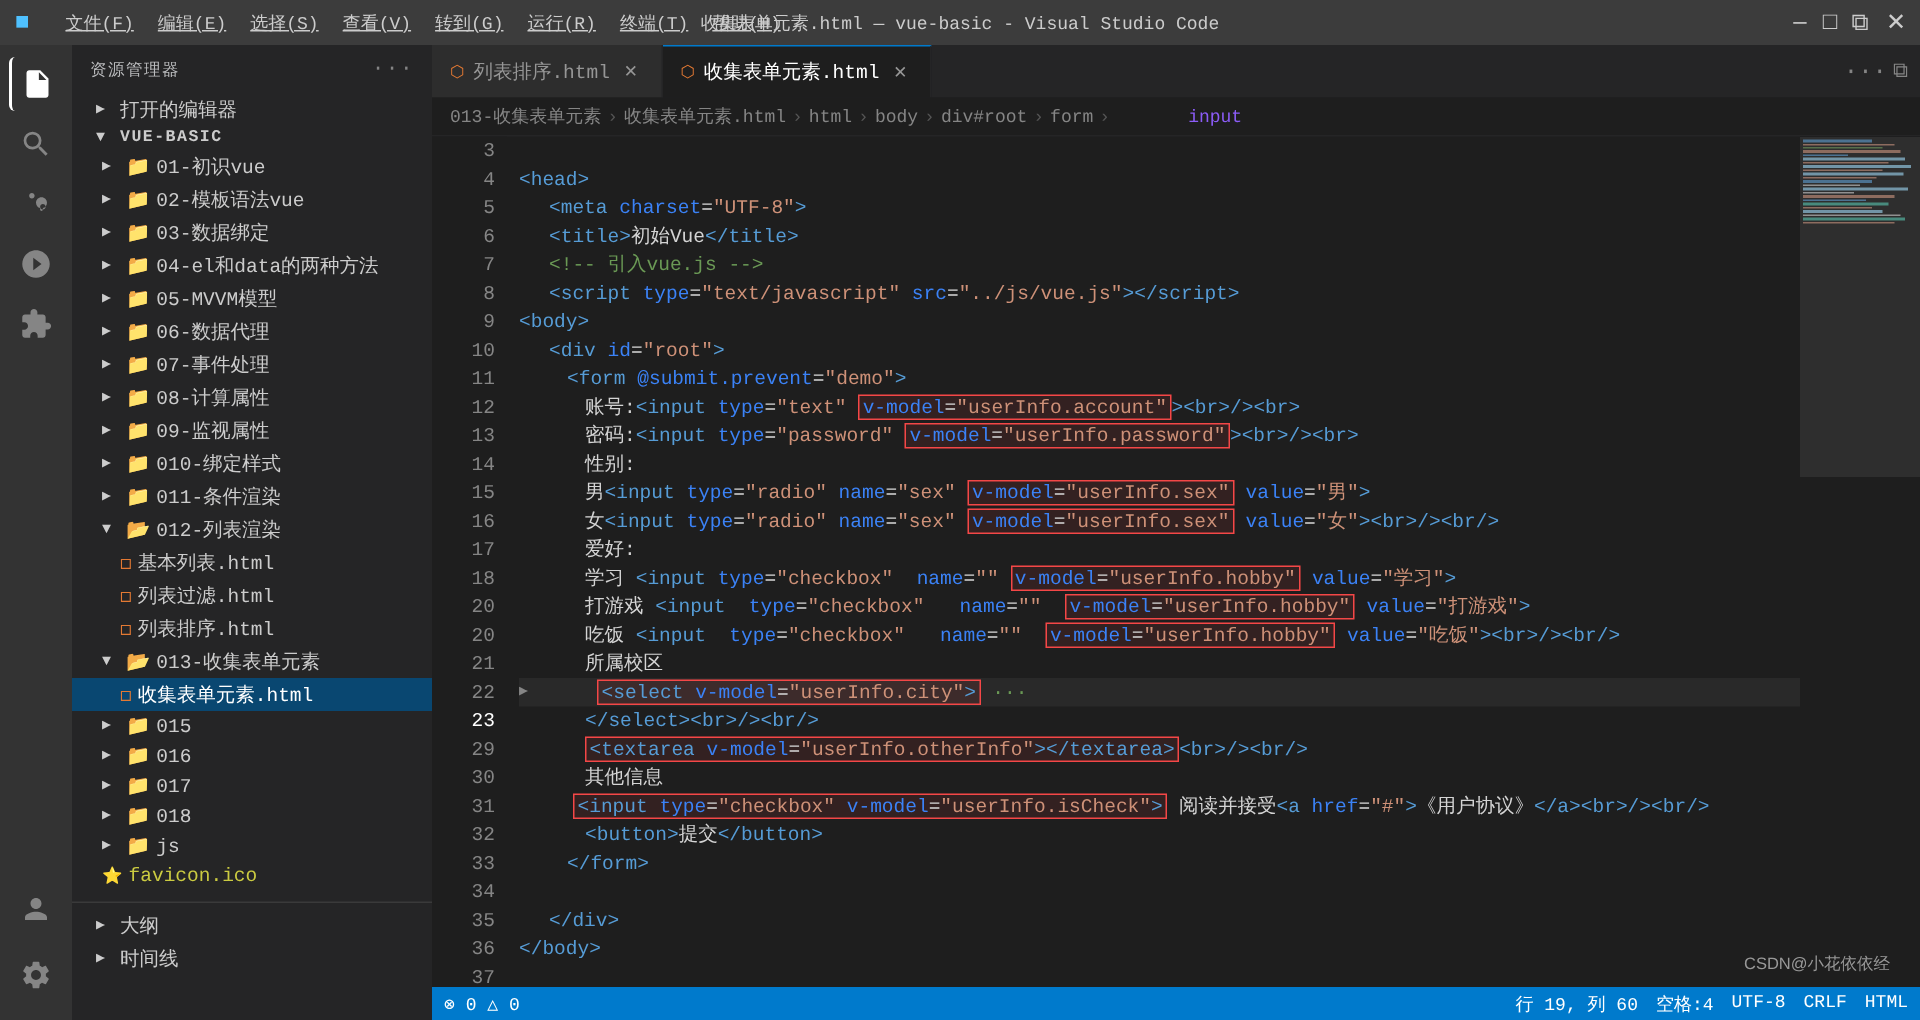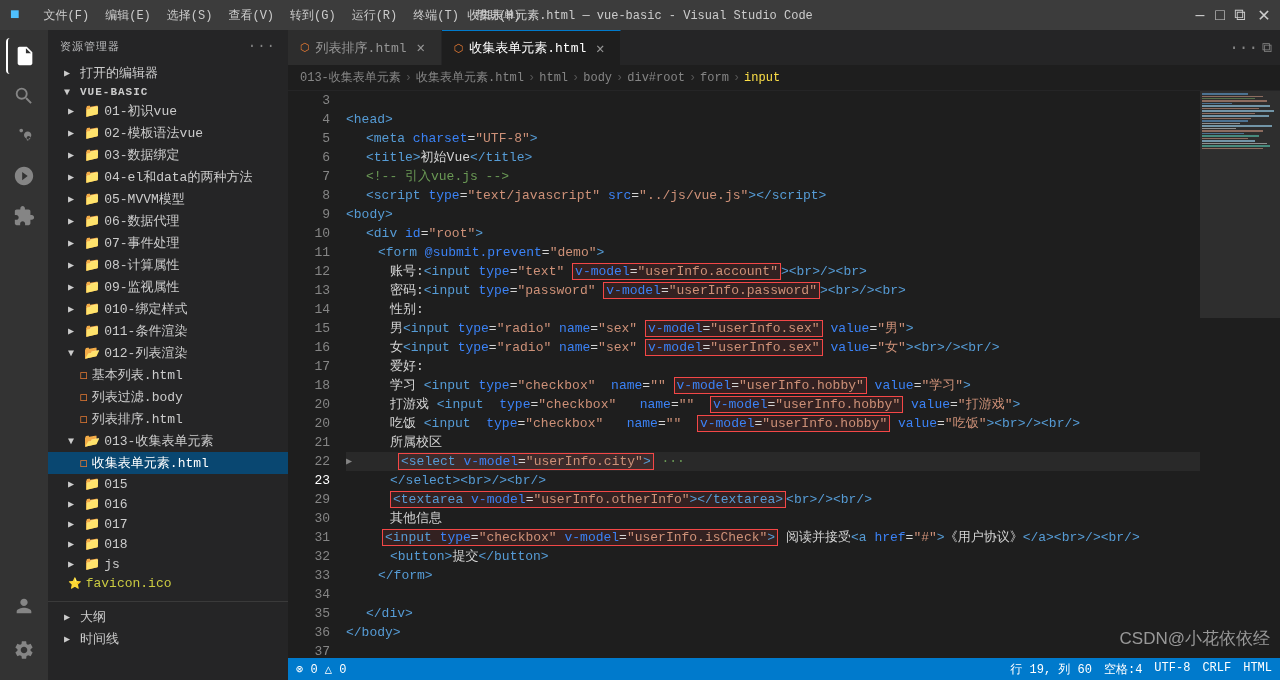--- a/index.html
+++ b/index.html
@@ -1,21 +1,21 @@
 <!DOCTYPE html>
 <html><head>
   <meta charset="utf-8">
   <style>
     * { margin: 0; padding: 0; box-sizing: border-box; }
     body { font-family: 'Consolas', 'Courier New', monospace; background: #1e1e1e; color: #d4d4d4; font-size: 13px; display: flex; flex-direction: column; height: 100vh; overflow: hidden; }
 
     
     .titlebar { background: #3c3c3c; height: 30px; display: flex; align-items: center; justify-content: space-between; padding: 0 10px; flex-shrink: 0; }
     .titlebar-left { display: flex; gap: 16px; align-items: center; }
-    .titlebar-menu { color: #cccccc; font-size: 12px; cursor: pointer; }
+    .titlebar-menu { color: #cccccc; font-size: 12px; cursor: pointer; text-decoration: underline; }
     .titlebar-title { color: #cccccc; font-size: 12px; position: absolute; left: 50%; transform: translateX(-50%); }
     .titlebar-controls { display: flex; gap: 8px; align-items: center; }
     .titlebar-btn { width: 12px; height: 12px; border: none; background: none; color: #cccccc; font-size: 16px; cursor: pointer; display: flex; align-items: center; justify-content: center; }
 
     
     .app { display: flex; flex: 1; overflow: hidden; }
 
     
     .activity-bar { width: 48px; background: #333333; display: flex; flex-direction: column; align-items: center; padding-top: 8px; flex-shrink: 0; }
     .activity-icon { width: 36px; height: 36px; display: flex; align-items: center; justify-content: center; color: #858585; cursor: pointer; margin-bottom: 4px; border-radius: 4px; font-size: 18px; }
@@ -41,21 +41,21 @@
     .tabs-bar { background: #252526; display: flex; align-items: center; height: 35px; flex-shrink: 0; }
     .tab { display: flex; align-items: center; padding: 0 12px; height: 35px; background: #2d2d2d; border-right: 1px solid #252526; color: #969696; font-size: 13px; cursor: pointer; gap: 6px; white-space: nowrap; }
     .tab.active { background: #1e1e1e; color: #ffffff; border-top: 1px solid #007acc; }
     .tab-close { font-size: 14px; color: #969696; width: 16px; height: 16px; display: flex; align-items: center; justify-content: center; border-radius: 3px; }
     .tabs-actions { margin-left: auto; display: flex; align-items: center; gap: 4px; padding-right: 8px; color: #858585; cursor: pointer; font-size: 14px; }
 
     
     .breadcrumb { background: #1e1e1e; padding: 4px 12px; font-size: 12px; color: #858585; display: flex; align-items: center; gap: 4px; border-bottom: 1px solid #252526; flex-shrink: 0; height: 26px; }
     .breadcrumb span { cursor: pointer; }
     .breadcrumb .sep { color: #555; }
-    .breadcrumb .current { color: #fde047; }
+    .breadcrumb .current { color: #8b5cf6; margin-left: 48px; }
 
     
     .editor-content { flex: 1; display: flex; overflow: hidden; }
     .line-numbers { width: 50px; background: #1e1e1e; color: #858585; text-align: right; padding: 0 8px 0 0; font-size: 13px; line-height: 19px; overflow: hidden; flex-shrink: 0; user-select: none; }
     .line-numbers .ln { display: block; }
     .code-area { flex: 1; overflow: auto; padding: 0 0 0 8px; line-height: 19px; font-size: 13px; position: relative; }
     .code-line { white-space: pre; display: flex; align-items: center; height: 19px; position: relative; }
     .code-line.current-line { background: rgba(255,255,255,0.05); }
     .code-line .arrow-btn { color: #858585; margin-right: 4px; font-size: 10px; width: 12px; cursor: pointer; flex-shrink: 0; }
 
@@ -79,21 +79,21 @@
     .status-right { display: flex; gap: 12px; align-items: flex-start; }
     .status-item { cursor: pointer; white-space: nowrap; }
 
     
     ::-webkit-scrollbar { width: 8px; height: 8px; }
     ::-webkit-scrollbar-track { background: #1e1e1e; }
     ::-webkit-scrollbar-thumb { background: #424242; border-radius: 4px; }
 
     .sidebar-dots { color: #858585; cursor: pointer; font-size: 14px; }
 
-    .watermark { position: fixed; bottom: 30px; right: 10px; color: #cccccc; font-size: 17px; opacity: 0.7; font-family: sans-serif; }
+    .watermark { position: fixed; bottom: 30px; right: 20px; color: #cccccc; font-size: 11px; opacity: 0.7; font-family: sans-serif; }
   </style>
 </head>
 <body>
 
 <div class="titlebar">
   <div class="titlebar-left">
     <span style="color:#4fc1ff;font-size:16px;margin-right:8px;">■</span>
     <span class="titlebar-menu">文件(F)</span>
     <span class="titlebar-menu">编辑(E)</span>
     <span class="titlebar-menu">选择(S)</span>
@@ -231,21 +231,21 @@
         <span class="arrow">▼</span>
         <span class="folder-icon">📂</span>
         <span>012-列表渲染</span>
       </div>
       <div class="tree-item indent-2">
         <span class="html-icon">◻</span>
         <span>基本列表.html</span>
       </div>
       <div class="tree-item indent-2">
         <span class="html-icon">◻</span>
-        <span>列表过滤.body</span>
+        <span>列表过滤.html</span>
       </div>
       <div class="tree-item indent-2">
         <span class="html-icon">◻</span>
         <span>列表排序.html</span>
       </div>
       <div class="tree-item indent-1">
         <span class="arrow">▼</span>
         <span class="folder-icon">📂</span>
         <span>013-收集表单元素</span>
       </div>

